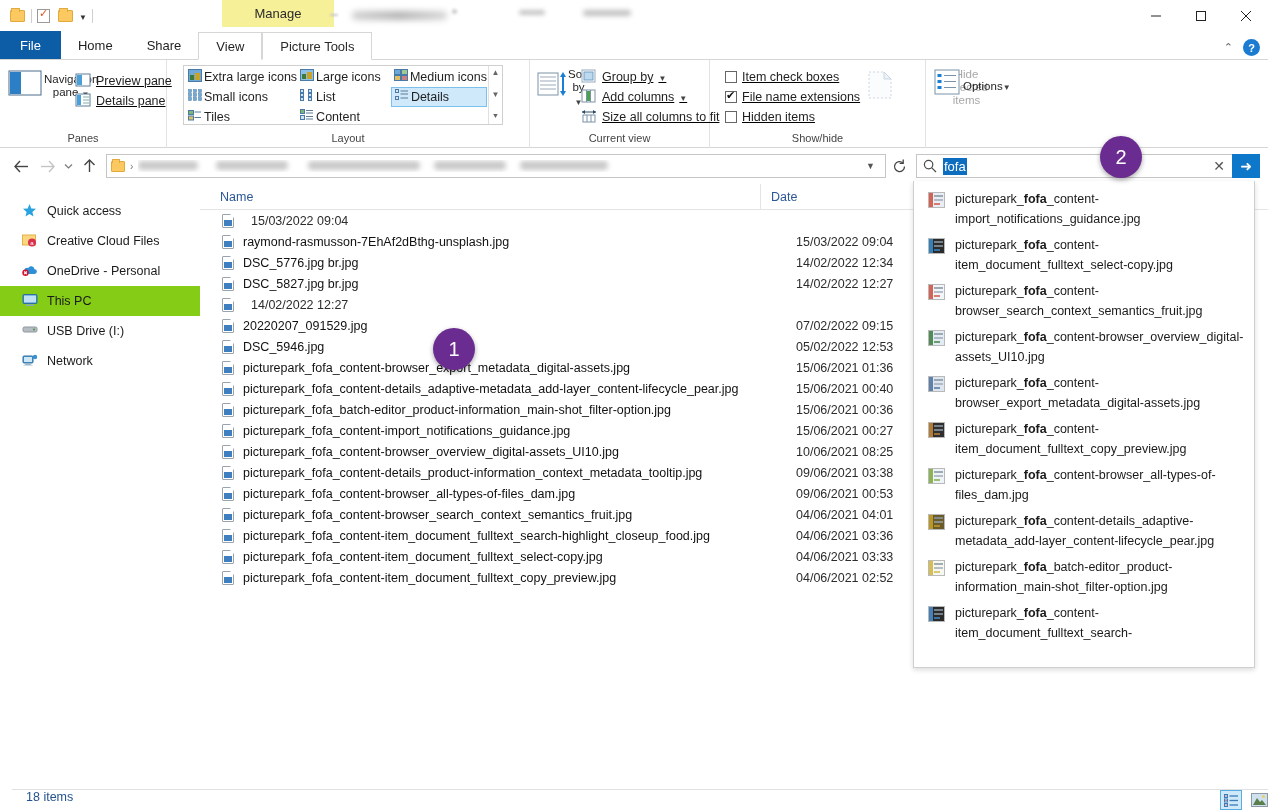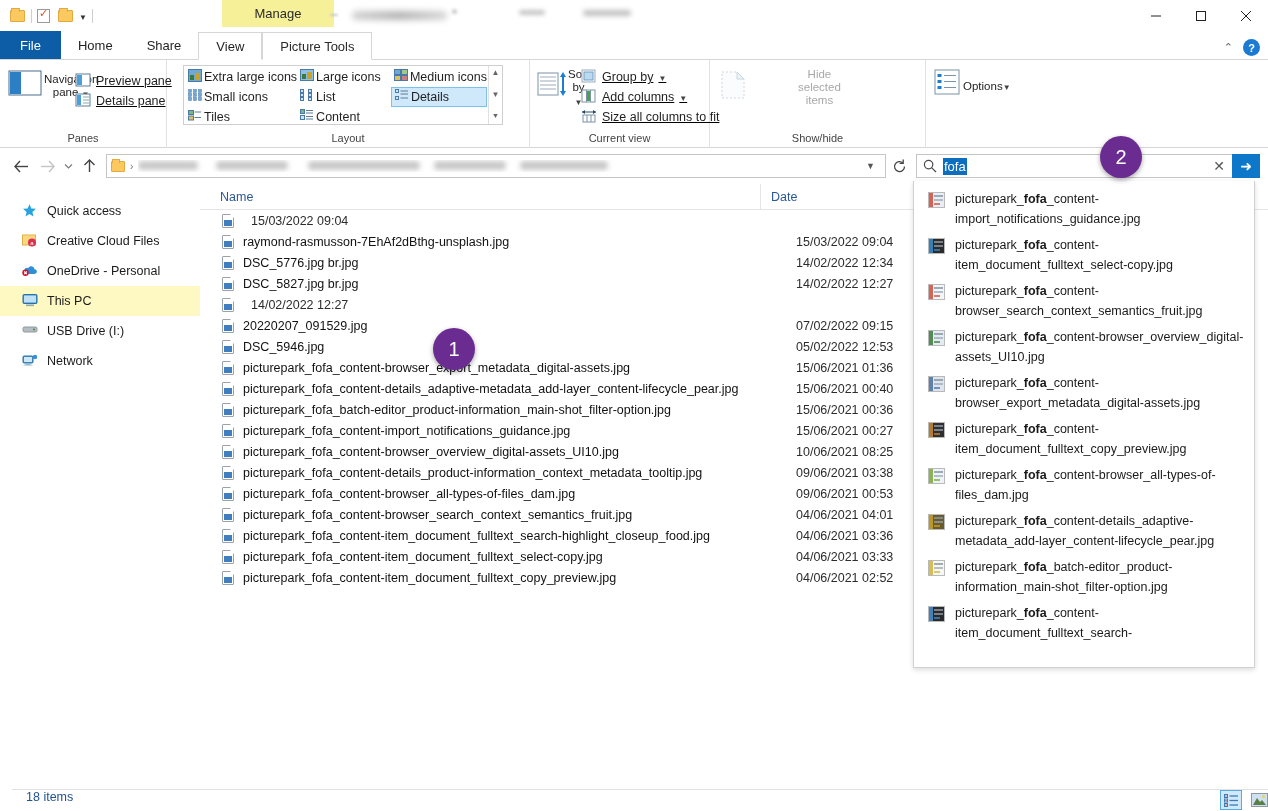--- a/index.html
+++ b/index.html
@@ -91,21 +91,21 @@
   .search-ico { width:26px; display:flex; align-items:center; justify-content:center; color:#4a4a4a; }
   .search-text { flex:1; font-size:13px; color:#222; }
   .search-text .sel { background:#0d6ebf; color:#fff; padding:1px 1px; }
   .search-clear { width:26px; display:flex;align-items:center;justify-content:center;color:#555; font-size:14px;}
   .search-go { width:28px; height:24px; background:#0d78c9; color:#fff; display:flex;align-items:center;justify-content:center; font-size:14px; margin-right:-1px;}
 
   
   .body { position:relative; display:flex; height:593px; }
   .navpane { width:200px; padding-top:12px; }
   .navitem { height:30px; display:flex; align-items:center; gap:9px; padding-left:22px; font-size:12.5px; color:#1b1b1b; }
-  .navitem.sel { background:#fef9c3;align-items:center; }
+  .navitem.sel { background:#84cc16;align-items:center; }
 
   .filepane { flex:1; position:relative; }
   .colhdr { position:relative; height:26px; border-bottom:1px solid #e4e4e4; display:flex; align-items:center; font-size:12.5px; color:#2b5797; }
   .col-name { padding-left:20px; width:560px; }
   .col-date { border-left:1px solid #e4e4e4; padding-left:10px; height:26px; display:flex; align-items:center; flex:1; }
   .sortchev { position:absolute; left:857px; top:-4px; color:#8a8a8a; font-size:10px; }
 
   .filerow { height:21px; display:flex; align-items:center; font-size:12.5px; color:#111; }
   .file-ico { width:12px; height:14px; margin-left:22px; margin-right:9px; flex:0 0 12px; background:#fff; border:1px solid #9aa3ab; border-radius:1px; position:relative; }
   .file-ico::after { content:""; position:absolute; left:1px; top:5px; width:8px; height:6px; background:#3f7fbf; }
@@ -403,20 +403,34 @@
                 </svg></span>
             <span>Size all columns to fit</span>
           </div>
         </div>
       </div>
       <div class="rgroup-label">Current view</div>
     </div>
 
     <div class="rgroup" style="width:216px;">
       <div class="rgroup-body">
+        <div class="smallcol" style="padding-top:2px; padding-left:6px;">
+          <div class="smallrow">
+            <span class="chk"></span>
+            <span>Item check boxes</span>
+          </div>
+          <div class="smallrow">
+            <span class="chk on"></span>
+            <span>File name extensions</span>
+          </div>
+          <div class="smallrow">
+            <span class="chk"></span>
+            <span>Hidden items</span>
+          </div>
+        </div>
         <div class="bigbtn" style="width:76px; color:#a8a8a8;gap:48px;">
           <span class="gico">
             <svg width="34" height="32" viewBox="0 0 34 32">
                 <path d="M6 3 h15 l7 7 v19 h-22 z" fill="#fbfcfe" stroke="#c9d6e2" stroke-dasharray="2,2"></path>
                 <path d="M21 3 v7 h7 z" fill="#eef3f8" stroke="#c9d6e2"></path>
               </svg>
           </span>
           <span>Hide selected items</span>
         </div>
       </div>

